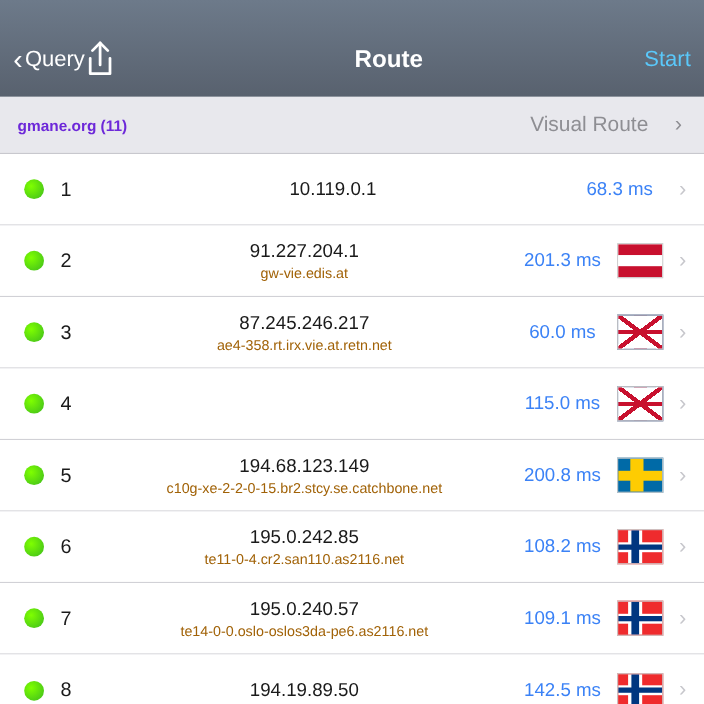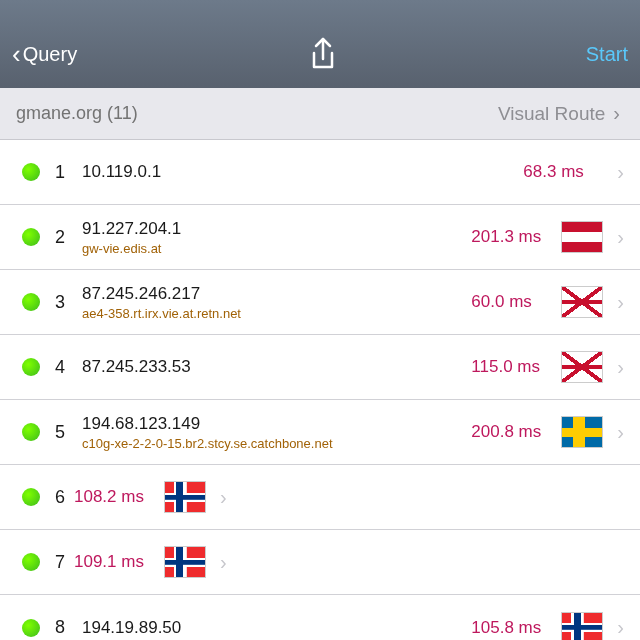--- a/index.html
+++ b/index.html
@@ -54,29 +54,30 @@
     .visual-route-row {
       background: #e8e8ed;
       border-bottom: 1px solid #c8c8ce;
       padding: 0 16px;
       height: 52px;
       display: flex;
       align-items: center;
       justify-content: space-between;
     }
     .visual-route-host {
-      font-size: 18px;
-      font-weight: 400;
-      color: #737373;
+      font-size: 14px;
+      font-weight: 700;
+      color: #6d28d9;
     }
     .visual-route-link {
       display: flex;
       align-items: center;
       color: #8e8e93;
       font-size: 19px;
+      gap: 16px;
     }
     .visual-route-link span {
       color: #8e8e93;
       margin-right: 4px;
     }
 
     
     .route-row {
       background: white;
       border-bottom: 1px solid #d1d1d6;
@@ -109,43 +110,44 @@
       width: 28px;
       font-size: 18px;
       color: #1a1a1a;
       text-align: center;
       flex-shrink: 0;
     }
 
     .row-info {
       flex: 1;
       padding-left: 8px;
+      text-align: center;
     }
     .row-ip {
       font-size: 17px;
       color: #1a1a1a;
     }
     .row-host {
       font-size: 13px;
       color: #a16207;
       margin-top: 2px;
     }
 
     .row-right {
       display: flex;
       align-items: center;
       gap: 10px;
       flex-shrink: 0;
     }
 
     .row-ms {
       font-size: 17px;
-      color: #be185d;
+      color: #3b82f6;
       min-width: 80px;
-      text-align: left;
+      text-align: center;
     }
 
     
     .flag {
       width: 42px;
       height: 32px;
       flex-shrink: 0;
       border: 1px solid #ccc;
       overflow: hidden;
       position: relative;
@@ -236,20 +238,21 @@
   </div>
 
   <div style="display:flex; flex-direction:column; align-items:center; margin-right:16px;">
     <svg class="share-icon" viewBox="0 0 28 34" fill="none" xmlns="http://www.w3.org/2000/svg">
       <path d="M14 2 L14 22" stroke="white" stroke-width="2.5" stroke-linecap="round"></path>
       <path d="M7 9 L14 2 L21 9" stroke="white" stroke-width="2.5" stroke-linecap="round" stroke-linejoin="round"></path>
       <path d="M5 16 L5 30 L23 30 L23 16" stroke="white" stroke-width="2.5" stroke-linecap="round" stroke-linejoin="round" fill="none"></path>
     </svg>
   </div>
 
+  <span class="nav-title">Route</span>
 
   <span class="nav-start">Start</span>
 </div>
 
 <div class="visual-route-row">
   <span class="visual-route-host">gmane.org (11)</span>
   <div class="visual-route-link">
     <span>Visual Route</span>
     <span class="chevron-right">›</span>
   </div>
@@ -302,21 +305,20 @@
         <div class="flag flag-gb"></div>
         <span class="chevron-right">›</span>
       </div>
     </div>
     <div class="route-row">
       <div class="dot-container">
         <div class="green-dot"></div>
       </div>
       <div class="row-num">4</div>
       <div class="row-info">
-        <div class="row-ip">87.245.233.53</div>
       </div>
       <div class="row-right">
         <div class="row-ms">115.0 ms</div>
         <div class="flag flag-gb"></div>
         <span class="chevron-right">›</span>
       </div>
     </div>
     <div class="route-row">
       <div class="dot-container">
         <div class="green-dot"></div>
@@ -330,44 +332,52 @@
         <div class="row-ms">200.8 ms</div>
         <div class="flag flag-se"></div>
         <span class="chevron-right">›</span>
       </div>
     </div>
     <div class="route-row">
       <div class="dot-container">
         <div class="green-dot"></div>
       </div>
       <div class="row-num">6</div>
+      <div class="row-info">
+        <div class="row-ip">195.0.242.85</div>
+        <div class="row-host">te11-0-4.cr2.san110.as2116.net</div>
+      </div>
       <div class="row-right">
         <div class="row-ms">108.2 ms</div>
         <div class="flag flag-no"></div>
         <span class="chevron-right">›</span>
       </div>
     </div>
     <div class="route-row">
       <div class="dot-container">
         <div class="green-dot"></div>
       </div>
       <div class="row-num">7</div>
+      <div class="row-info">
+        <div class="row-ip">195.0.240.57</div>
+        <div class="row-host">te14-0-0.oslo-oslos3da-pe6.as2116.net</div>
+      </div>
       <div class="row-right">
         <div class="row-ms">109.1 ms</div>
         <div class="flag flag-no"></div>
         <span class="chevron-right">›</span>
       </div>
     </div>
     <div class="route-row">
       <div class="dot-container">
         <div class="green-dot"></div>
       </div>
       <div class="row-num">8</div>
       <div class="row-info">
         <div class="row-ip">194.19.89.50</div>
       </div>
       <div class="row-right">
-        <div class="row-ms">105.8 ms</div>
+        <div class="row-ms">142.5 ms</div>
         <div class="flag flag-no"></div>
         <span class="chevron-right">›</span>
       </div>
     </div>
   </div>
 
 </body></html>

